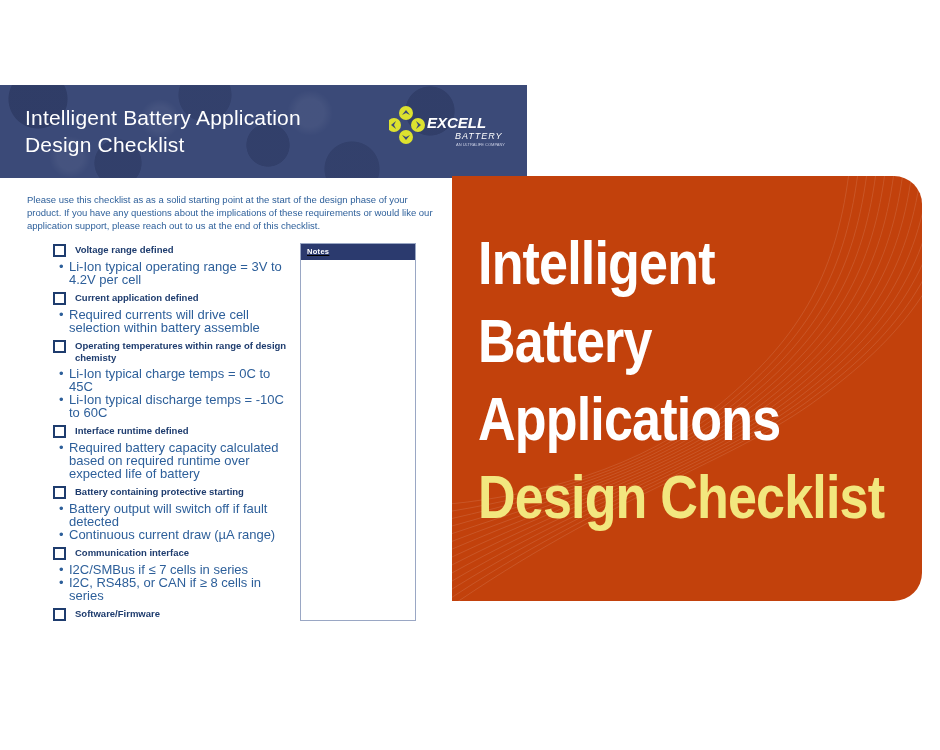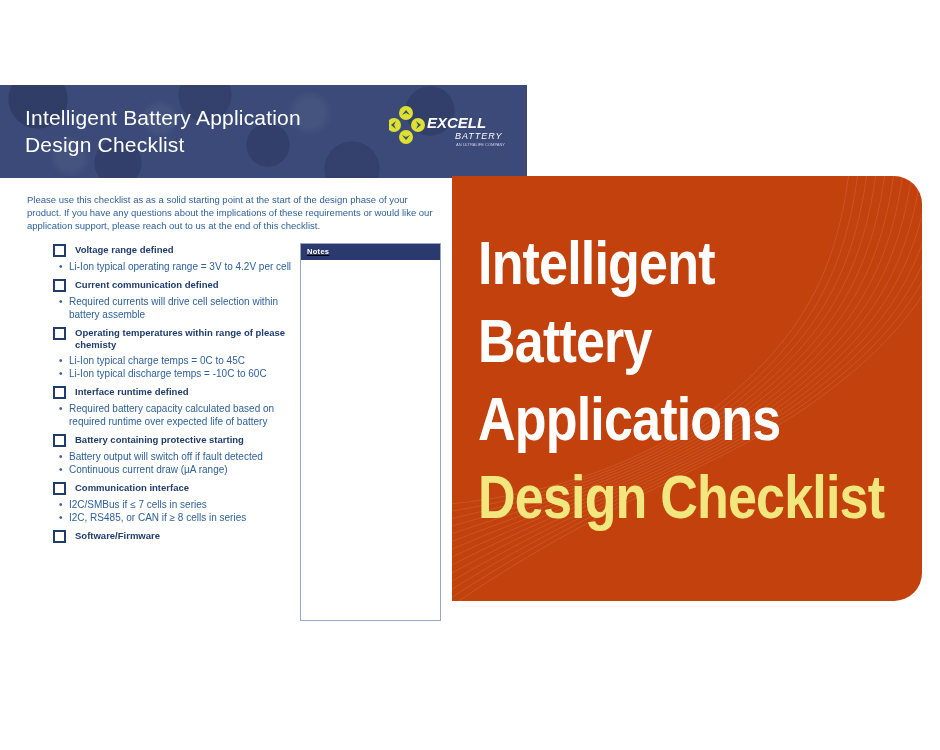--- a/index.html
+++ b/index.html
@@ -40,27 +40,27 @@
   }
 
   
   .checklist{position:absolute;left:27px;top:159px;width:268px;}
   .check-item{margin-bottom:6px;}
   .check-head{display:flex;align-items:flex-start;gap:9px;margin-bottom:3px;padding-left:26px;}
   .checkbox{width:9px;height:9px;border:2px solid #1e3c6e;background:#ffffff;flex:none;margin-top:0;}
   .check-label{font-weight:bold;font-size:9.5px;line-height:12px;color:#1e3c6e;}
   .check-bullets{margin:0 0 0 32px;padding:0;list-style:none;}
   .check-bullets li{
-    font-size:10px;line-height:13px;color:#2d5f9a;position:relative;padding-left:10px;
+    font-size:13px;line-height:13px;color:#2d5f9a;position:relative;padding-left:10px;
   }
   .check-bullets li::before{content:"\2022";position:absolute;left:0;top:0;}
 
   
   .notes-box{
-    position:absolute;left:300px;top:158px;width:141px;height:378px;
+    position:absolute;left:300px;top:158px;width:116px;height:378px;
     border:1px solid #9aa7c4;background:#ffffff;box-sizing:border-box;text-decoration:underline;
   }
   .notes-header{
     height:16px;background:#2b3a6e;color:#ffffff;
     font-size:7.5px;font-weight:bold;line-height:16px;padding-left:6px;letter-spacing:.3px;
   }
 
   
   .cover-card{
     position:absolute;left:452px;top:176px;width:470px;height:425px;
@@ -117,32 +117,32 @@
         </div>
         <ul class="check-bullets">
 
             <li>Li-Ion typical operating range = 3V to 4.2V per cell</li>
           </ul>
       </div>
 
       <div class="check-item">
         <div class="check-head">
           <span class="checkbox"></span>
-          <span class="check-label">Current communication defined</span>
+          <span class="check-label">Current application defined</span>
         </div>
         <ul class="check-bullets">
 
             <li>Required currents will drive cell selection within battery assemble</li>
           </ul>
       </div>
 
       <div class="check-item">
         <div class="check-head">
           <span class="checkbox"></span>
-          <span class="check-label">Operating temperatures within range of please chemisty</span>
+          <span class="check-label">Operating temperatures within range of design chemisty</span>
         </div>
         <ul class="check-bullets">
 
             <li>Li-Ion typical charge temps = 0C to 45C</li>
 
             <li>Li-Ion typical discharge temps = -10C to 60C</li>
           </ul>
       </div>
 
       <div class="check-item">

